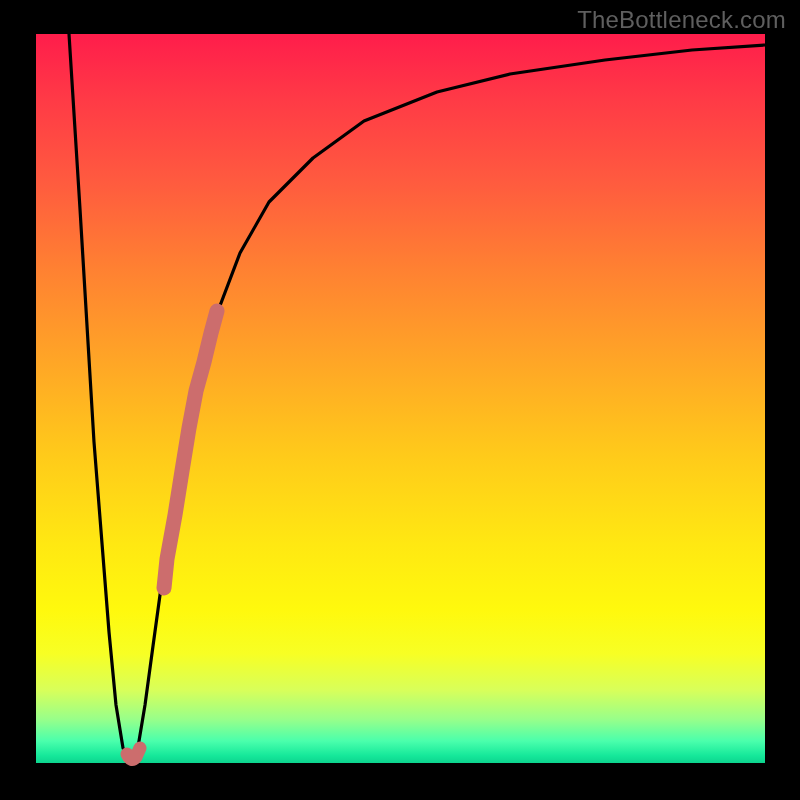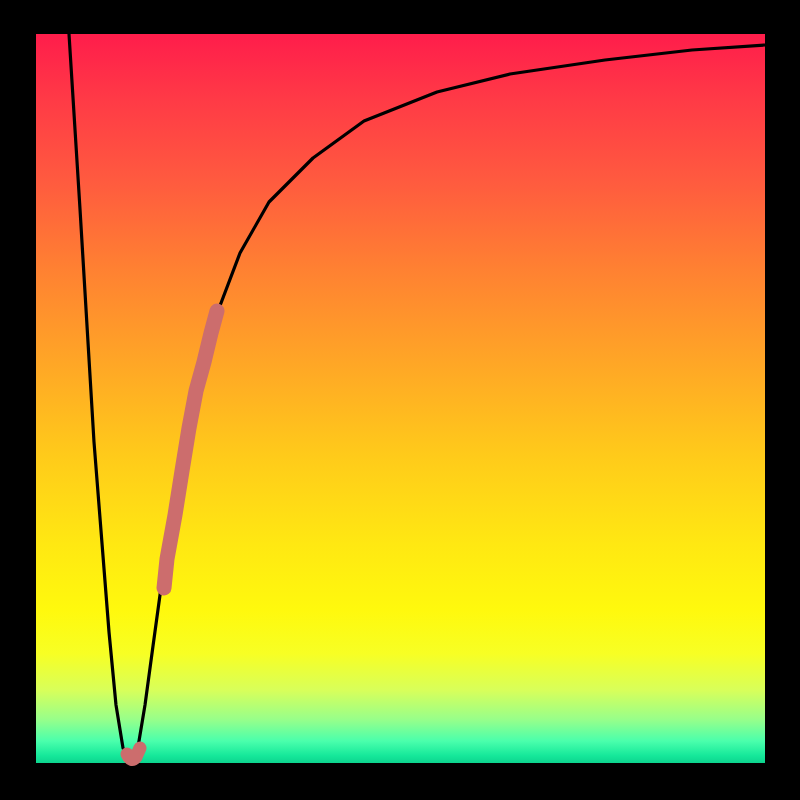--- a/index.html
+++ b/index.html
@@ -100,13 +100,14 @@
                L 160 357
                L 168 328
                L 175 299
                L 181 277" fill="none" stroke="#cc6d6d" stroke-width="15" stroke-linecap="round"></path>
 
       <path d="M 91 720
                Q 95 729 100 723
                L 104 714" fill="none" stroke="#cc6d6d" stroke-width="13" stroke-linecap="round"></path>
     </svg>
   </div>
+  <div class="watermark">TheBottleneck.com</div>
 </div>
 
 </body></html>

